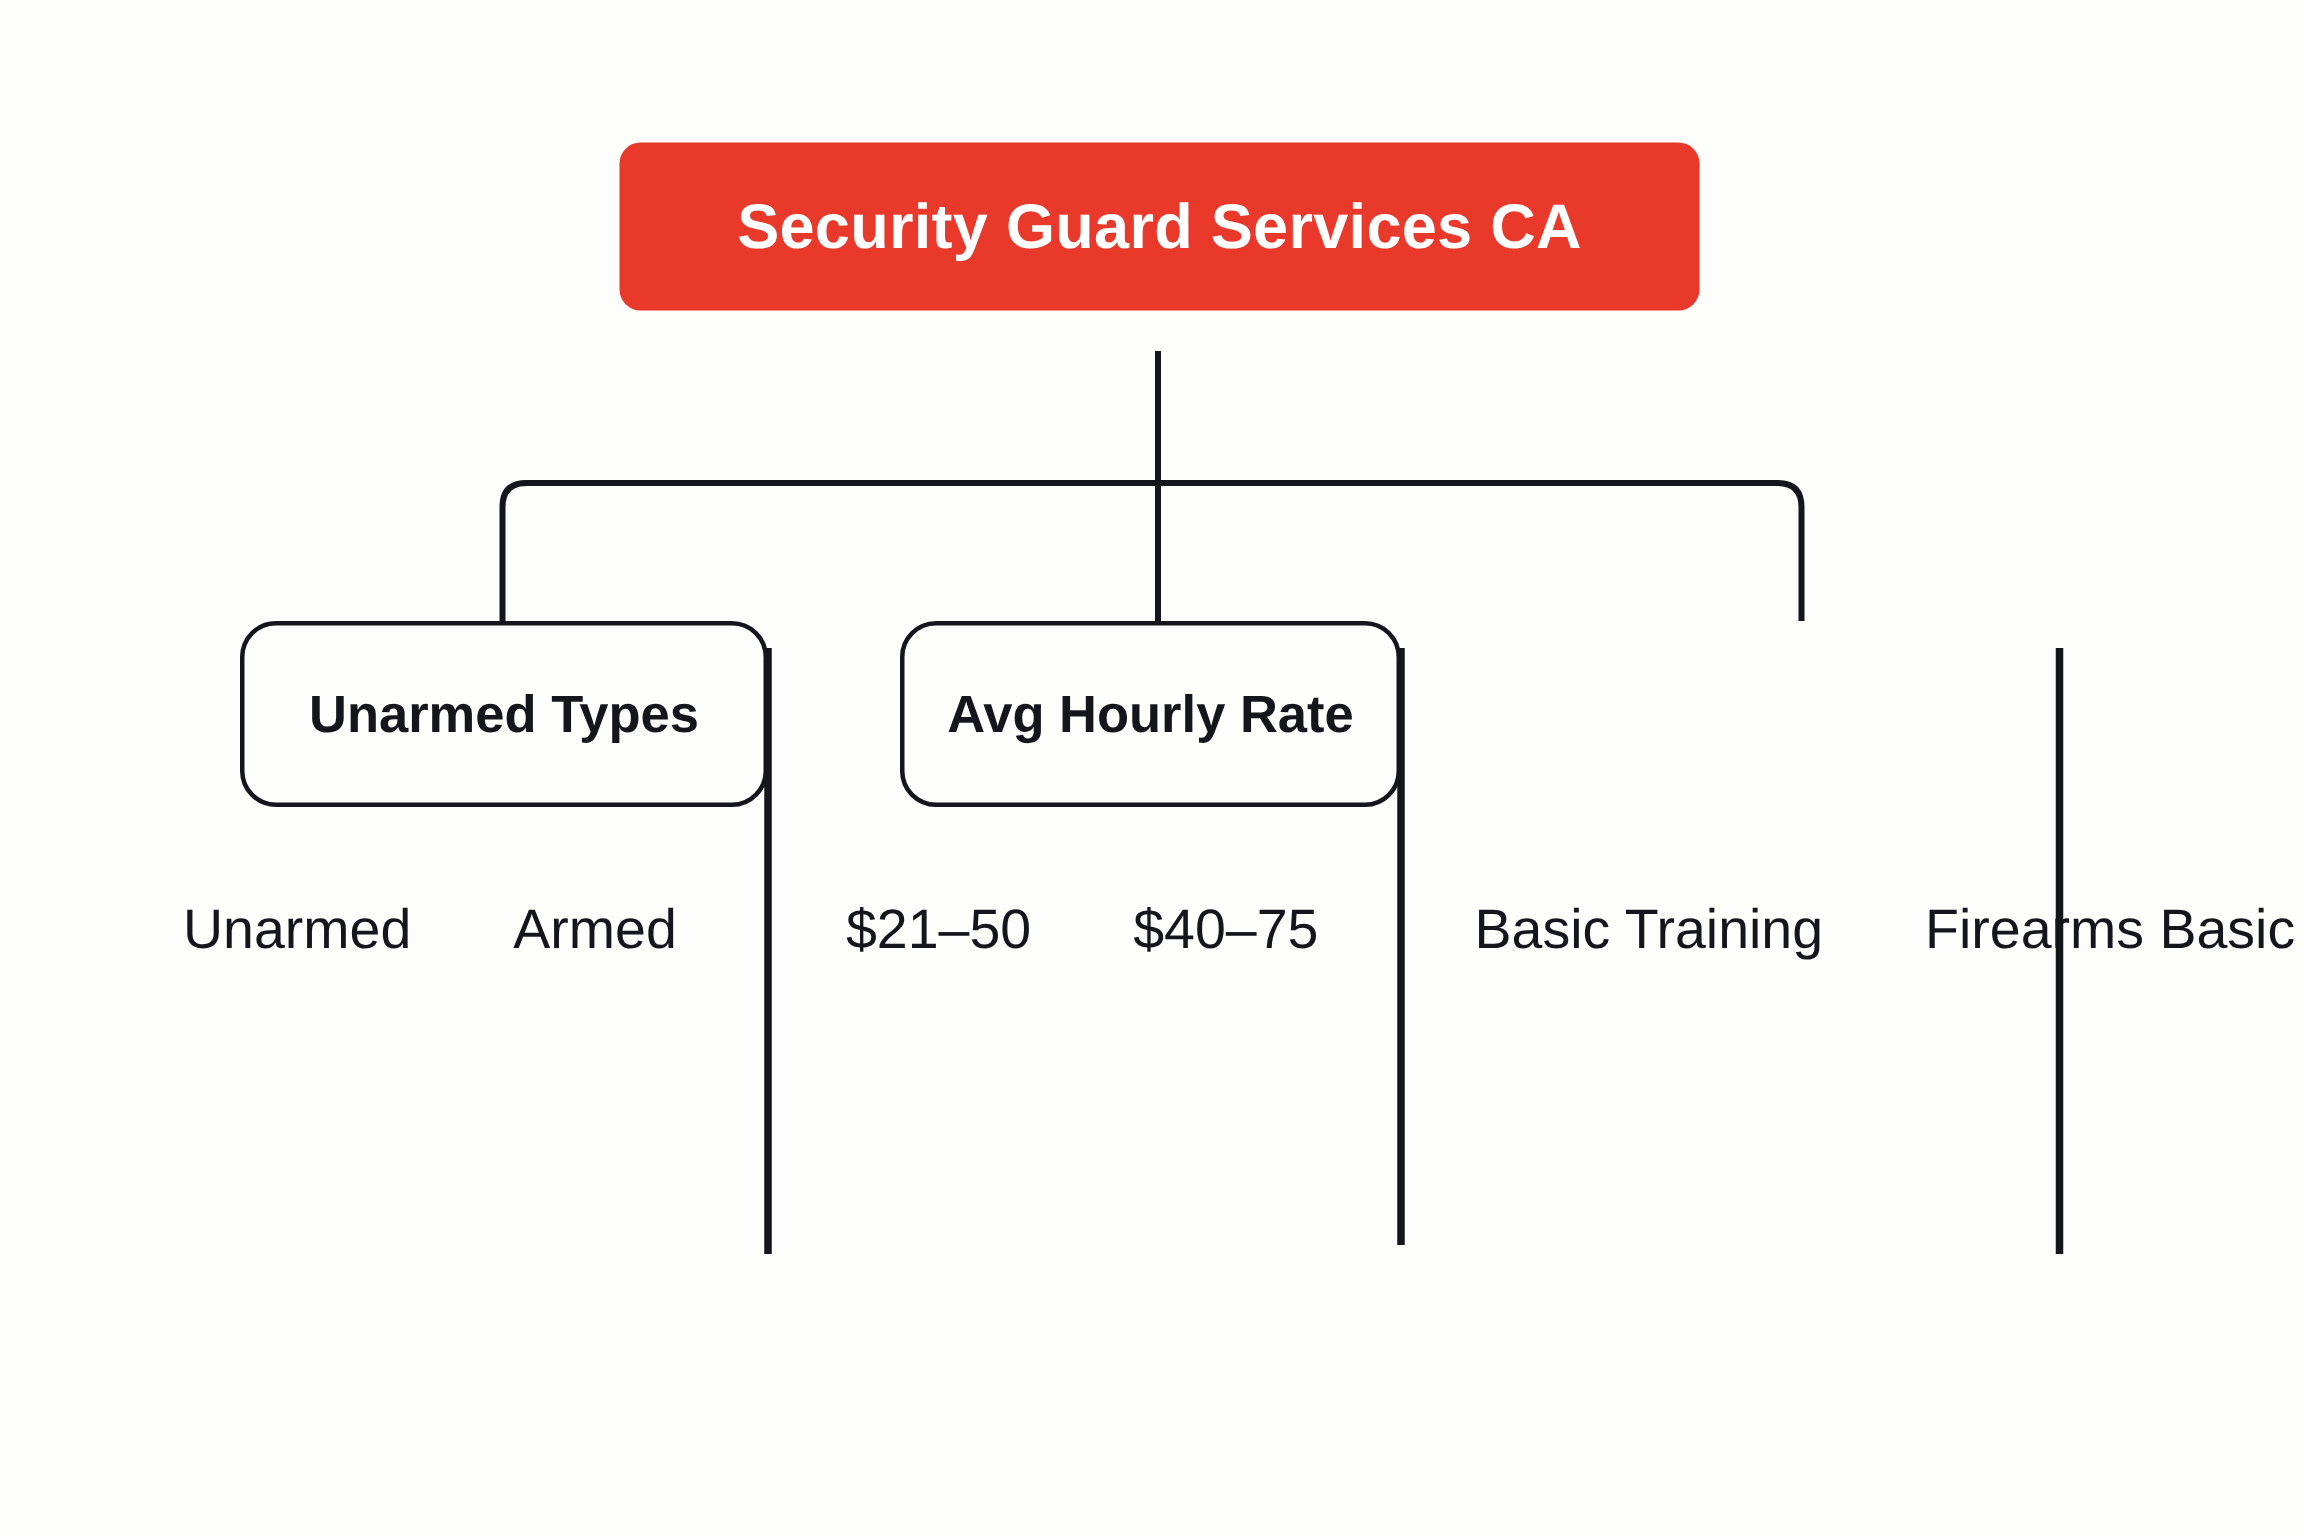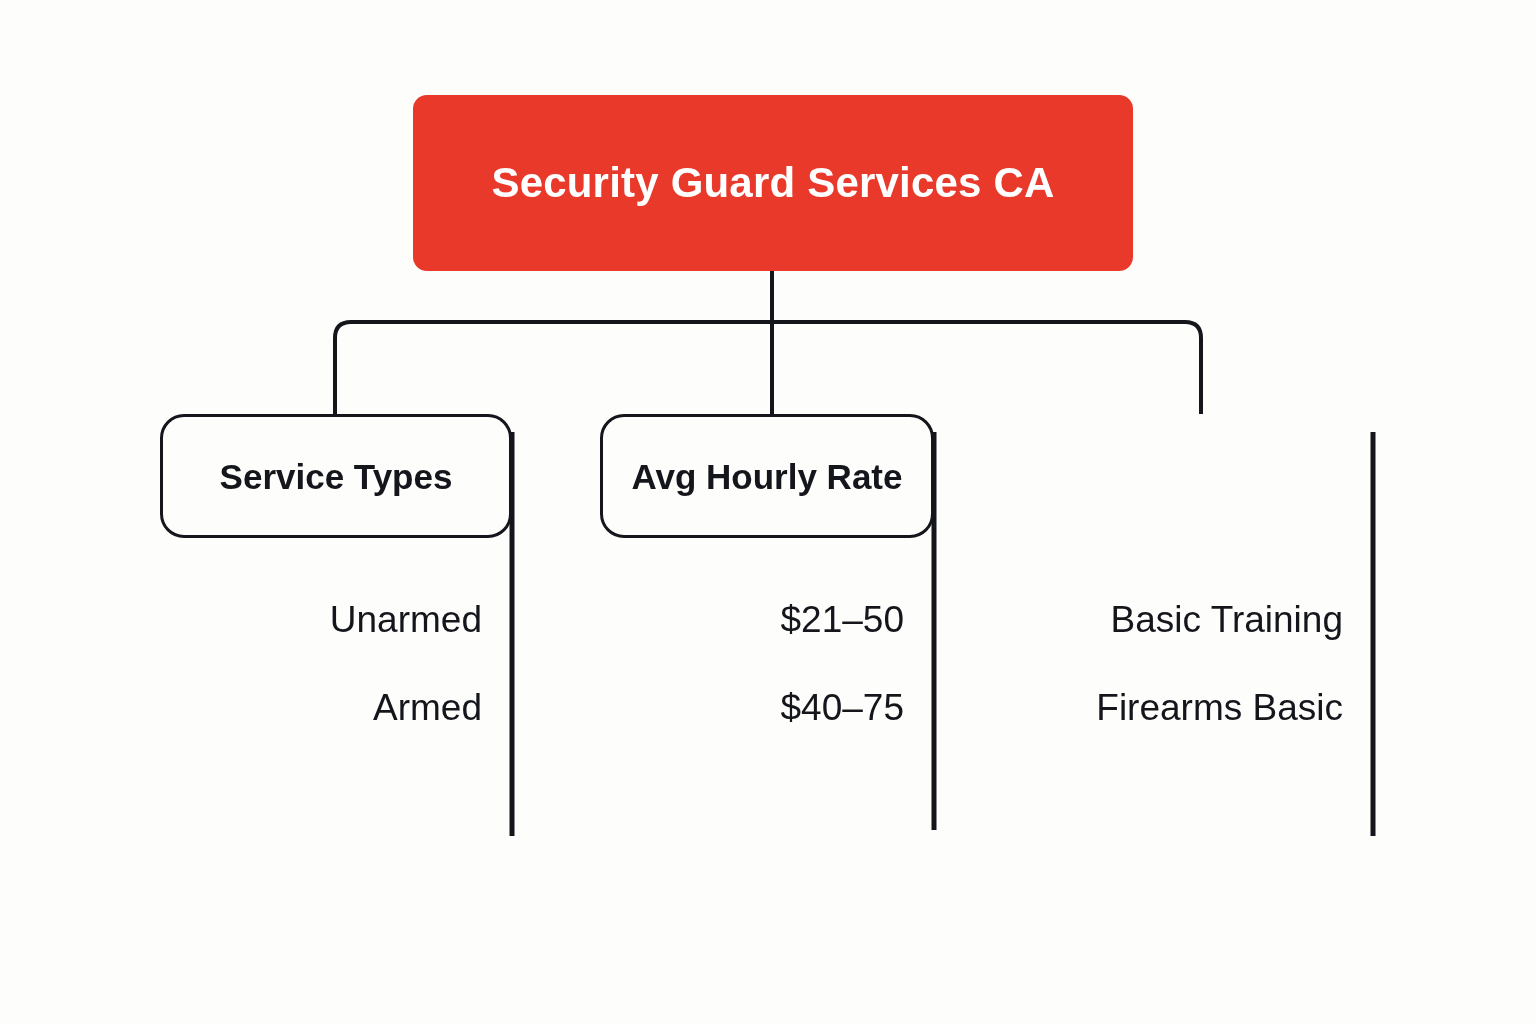--- a/index.html
+++ b/index.html
@@ -36,21 +36,21 @@
     align-items: center;
     justify-content: center;
     text-align: center;
   }
 
   
   #root-node {
     left: 413px;
     top: 95px;
     width: 720px;
-    height: 176px;
+    height: 112px;
     background: #e9392b;
     border-radius: 14px;
     text-align: center;
   }
   #root-node .node-label {
     color: #ffffff;
     font-size: 42px;
     font-weight: bold;
     letter-spacing: 0.2px;
     line-height: 1;
@@ -72,21 +72,21 @@
 
   #branch-node-0 { left: 160px;  top: 414px; width: 352px; }
   #branch-node-1 { left: 600px;  top: 414px; width: 334px; }
   #branch-node-2 { left: 1021px; top: 414px; width: 352px; }
 
   
   .leaf-column {
     position: absolute;
     top: 575px;
     display: flex;
-    flex-direction: column;
+    gap: 38px;
   }
   .leaf-item {
     font-size: 37px;
     color: #14161c;
     font-weight: normal;
     line-height: 1;
     height: 88px;
     display: flex;
     align-items: center;
     justify-content: flex-end;
@@ -117,21 +117,21 @@
       <path d="M 934 432 L 934 830"></path>
       <path d="M 1373 432 L 1373 836"></path>
     </g>
   </svg>
 
   <div class="node" id="root-node">
     <span class="node-label">Security Guard Services CA</span>
   </div>
 
   <div class="node branch-node" id="branch-node-0">
-    <span class="node-label">Service Types</span>
+    <span class="node-label">Unarmed Types</span>
   </div>
   <div class="node branch-node" id="branch-node-1">
     <span class="node-label">Avg Hourly Rate</span>
   </div>
 
   <div class="leaf-column" id="leaf-column-0">
     <div class="leaf-item">Unarmed</div>
     <div class="leaf-item">Armed</div>
   </div>
 

